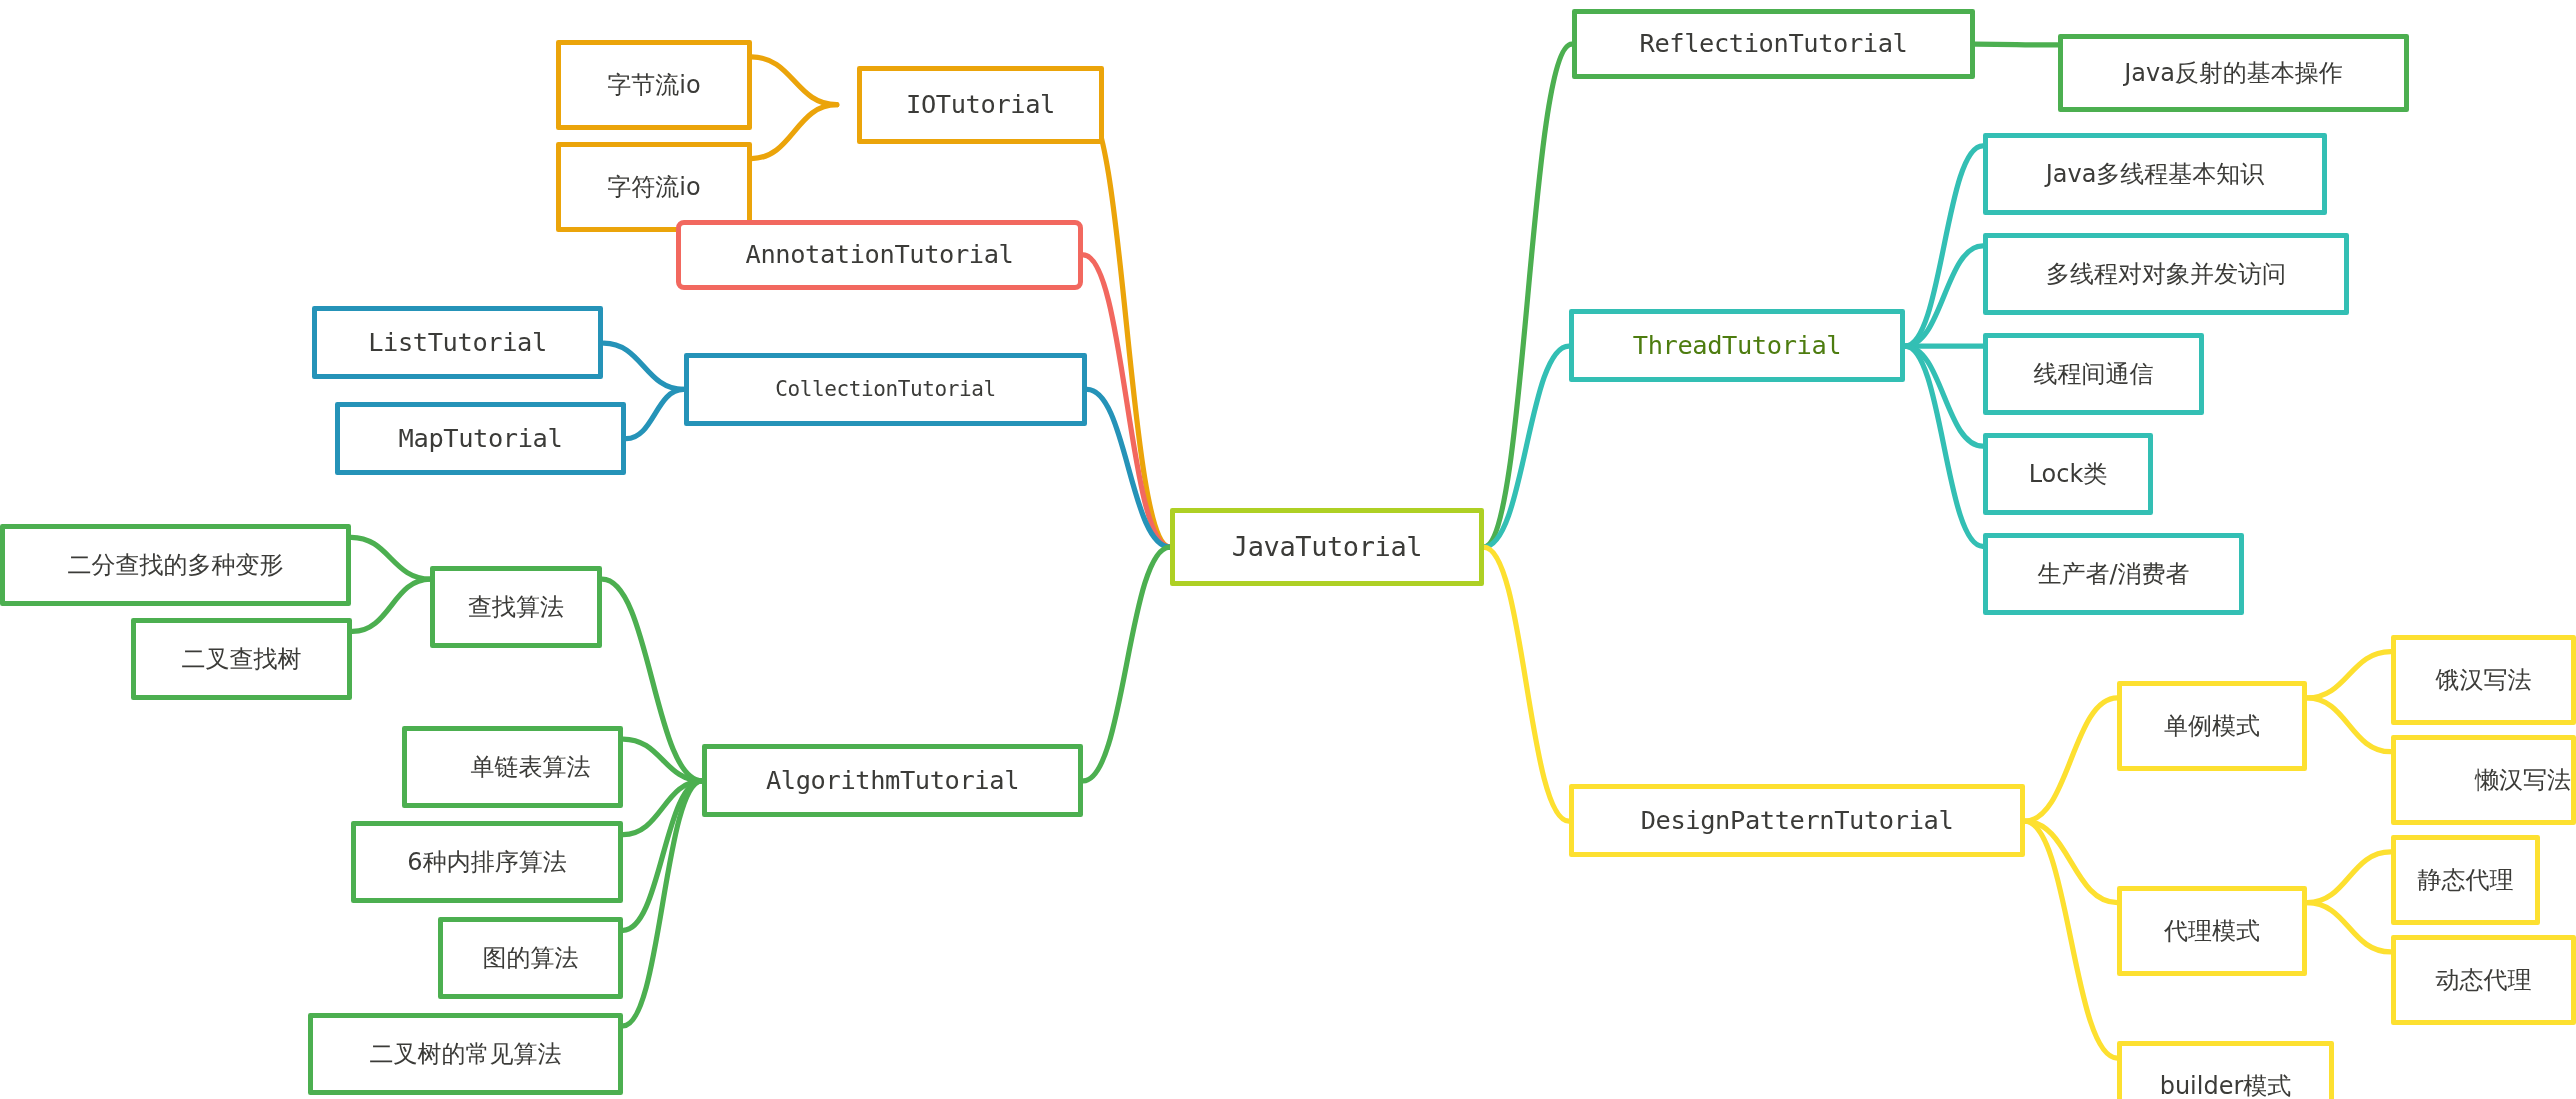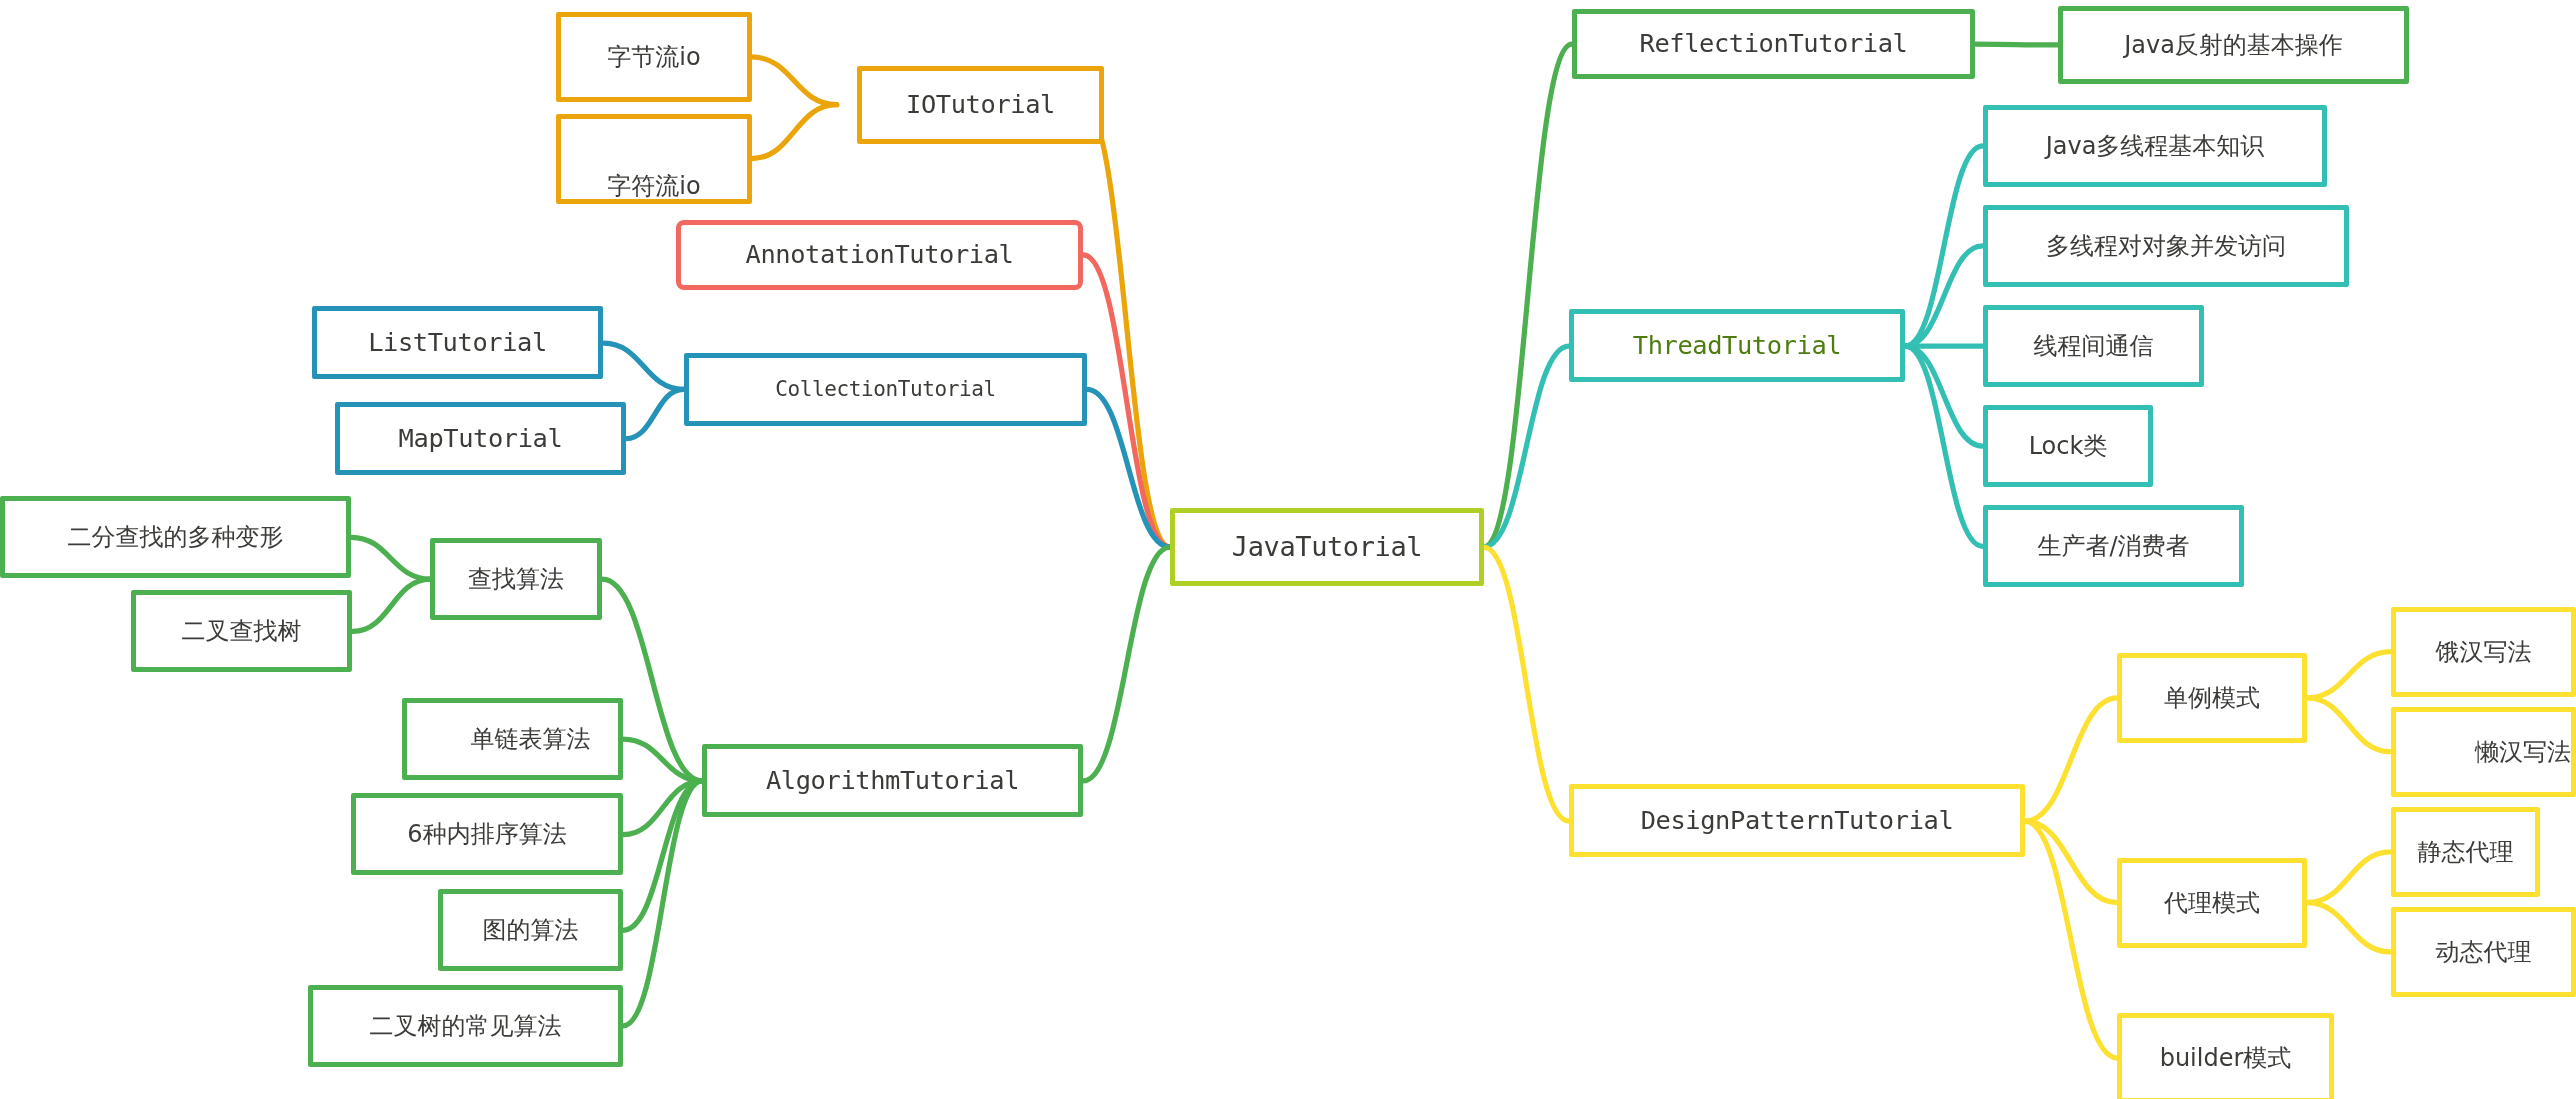--- a/index.html
+++ b/index.html
@@ -6,21 +6,21 @@
   body{width:2576px;height:1100px;overflow:hidden;
        font-family:"DejaVu Sans","Liberation Sans",sans-serif;}
   #canvas{position:relative;width:2576px;height:1100px;background:#fff;}
   svg.edges{position:absolute;left:0;top:0;width:2576px;height:1100px;pointer-events:none;}
   .node{position:absolute;box-sizing:border-box;background:#ffffff;
         border-style:solid;border-width:5.2px;border-radius:2.2px;
         display:flex;align-items:center;justify-content:center;
         color:#3b3b38;text-align:center;line-height:1.1;z-index:5;}
   .node.mono{font-family:"DejaVu Sans Mono","Liberation Mono",monospace;
              letter-spacing:-0.4px;}
-  .node.cjk{font-family:"DejaVu Sans","Liberation Sans",sans-serif;}
+  .node.cjk{font-family:"DejaVu Sans","Liberation Sans",sans-serif;margin-top:28px;}
 </style>
 </head>
 <body>
 
 <div id="canvas">
   <svg class="edges" id="edge-layer" viewBox="0 0 3448 1472">
       <path d="M 1006 76 C 1060.72 76, 1065.28 140, 1120 140" fill="none" stroke="#EBA40A" stroke-width="7" stroke-linecap="round"></path>
       <path d="M 1006 212 C 1060.72 212, 1065.28 140, 1120 140" fill="none" stroke="#EBA40A" stroke-width="7" stroke-linecap="round"></path>
       <path d="M 1450 140 C 1505.68 140, 1510.32 732, 1566 732" fill="none" stroke="#EBA40A" stroke-width="7" stroke-linecap="round"></path>
       <path d="M 1450 341 C 1505.68 341, 1510.32 732, 1566 732" fill="none" stroke="#F2685F" stroke-width="7" stroke-linecap="round"></path>
@@ -55,21 +55,21 @@
   <div id="node-layer">
       <div class="node mono" style="left: 1170px; top: 508px; width: 314px; height: 78px; border-color: rgb(174, 208, 36); font-size: 27px; color: rgb(59, 59, 56);">
         <span>JavaTutorial</span>
       </div>
       <div class="node mono" style="left: 837px; top: 66px; width: 247px; height: 78px; border-color: rgb(235, 164, 10); font-size: 25.4px; color: rgb(59, 59, 56); margin-left: 20px;">
         <span>IOTutorial</span>
       </div>
       <div class="node cjk" style="left: 556px; top: 12px; width: 196px; height: 90px; border-color: rgb(235, 164, 10); font-size: 24px; color: rgb(59, 59, 56);">
         <span>字节流io</span>
       </div>
-      <div class="node cjk" style="left: 556px; top: 114px; width: 196px; height: 90px; border-color: rgb(235, 164, 10); font-size: 24px; color: rgb(59, 59, 56); align-items: flex-end;">
+      <div class="node cjk" style="left: 556px; top: 114px; width: 196px; height: 90px; border-color: rgb(235, 164, 10); font-size: 24px; color: rgb(59, 59, 56);">
         <span>字符流io</span>
       </div>
       <div class="node mono" style="left: 676px; top: 220px; width: 407px; height: 70px; border-color: rgb(242, 104, 95); font-size: 25.4px; color: rgb(59, 59, 56); border-radius: 8px;">
         <span>AnnotationTutorial</span>
       </div>
       <div class="node mono" style="left: 684px; top: 353px; width: 403px; height: 73px; border-color: rgb(37, 147, 184); font-size: 21px; color: rgb(59, 59, 56);">
         <span>CollectionTutorial</span>
       </div>
       <div class="node mono" style="left: 312px; top: 306px; width: 291px; height: 73px; border-color: rgb(37, 147, 184); font-size: 25.4px; color: rgb(59, 59, 56);">
         <span>ListTutorial</span>

